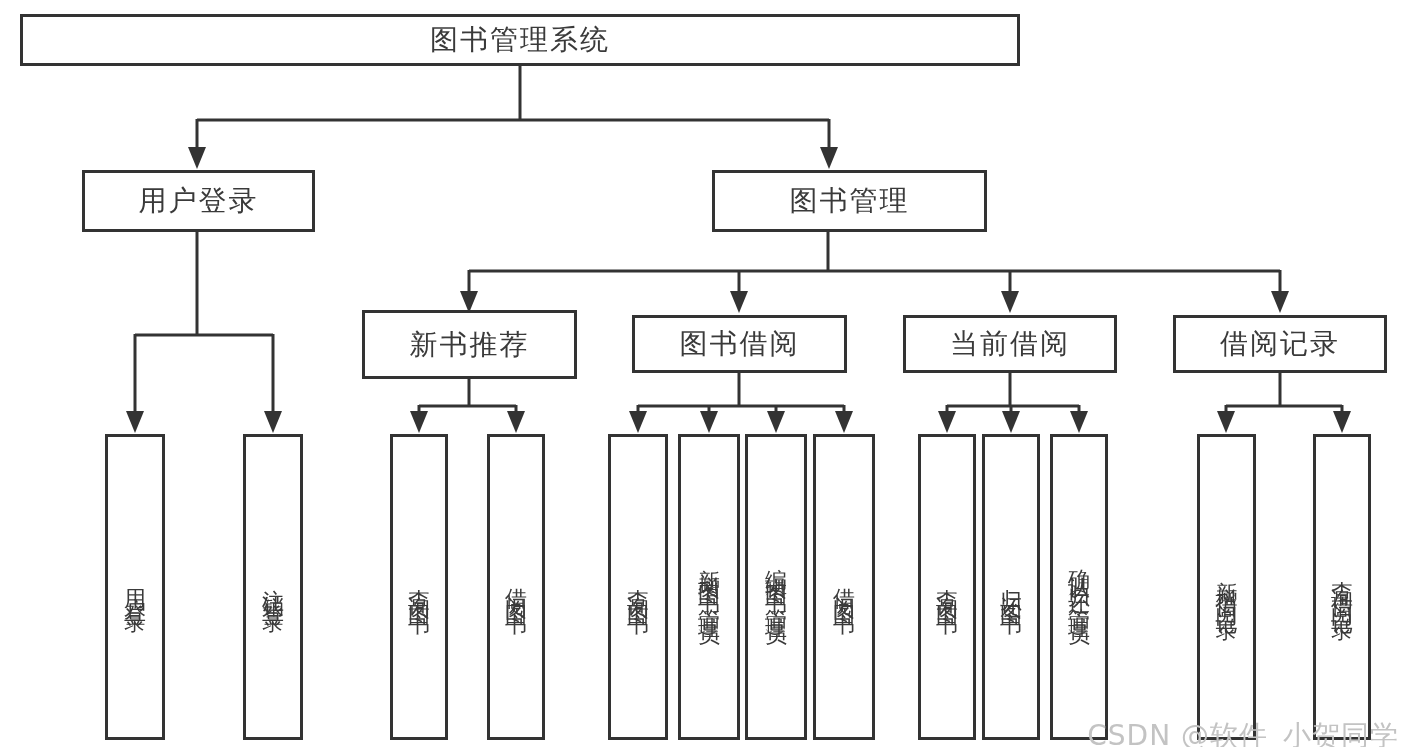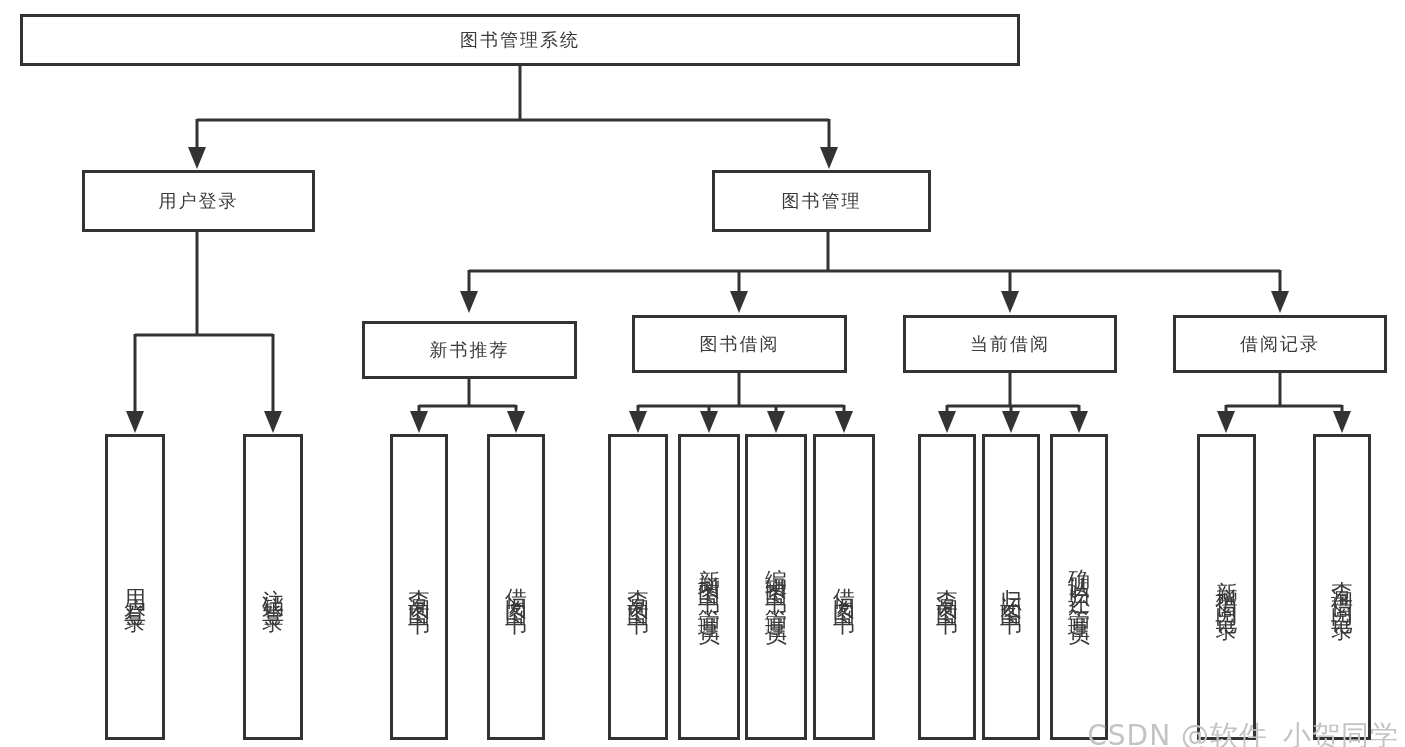--- a/index.html
+++ b/index.html
@@ -16,21 +16,21 @@
     font-family:"DejaVu Sans","Liberation Sans",sans-serif;
     overflow:hidden;
   }
   #wires{position:absolute;left:0;top:0;z-index:1;}
   .hbox{
     position:absolute;
     box-sizing:border-box;
     border:3px solid var(--line-color);
     background:var(--box-bg);
     display:flex;align-items:center;justify-content:center;
-    font-size:18px;color:var(--text-color);
+    font-size:28px;color:var(--text-color);
     letter-spacing:2px;
     z-index:2;
   }
   .vbox{
     position:absolute;
     box-sizing:border-box;
     border:3px solid var(--line-color);
     background:var(--box-bg);
     display:flex;align-items:center;justify-content:center;
     z-index:2;
@@ -138,25 +138,25 @@
     </g>
   </svg>
 
   <div class="hbox" style="left:20px;top:14px;width:1000px;height:52px;">
     <span>图书管理系统</span>
   </div>
 
   <div class="hbox" style="left:82px;top:170px;width:233px;height:62px;">
     <span>用户登录</span>
   </div>
-  <div class="hbox" style="left:712px;top:170px;width:219px;height:62px;">
+  <div class="hbox" style="left:712px;top:170px;width:275px;height:62px;">
     <span>图书管理</span>
   </div>
 
-  <div class="hbox" style="left:362px;top:321px;width:215px;height:58px;">
+  <div class="hbox" style="left:362px;top:310px;width:215px;height:69px;">
     <span>新书推荐</span>
   </div>
   <div class="hbox" style="left:903px;top:315px;width:214px;height:58px;">
     <span>当前借阅</span>
   </div>
   <div class="hbox" style="left:632px;top:315px;width:215px;height:58px;">
     <span>图书借阅</span>
   </div>
   <div class="hbox" style="left:1173px;top:315px;width:214px;height:58px;">
     <span>借阅记录</span>

